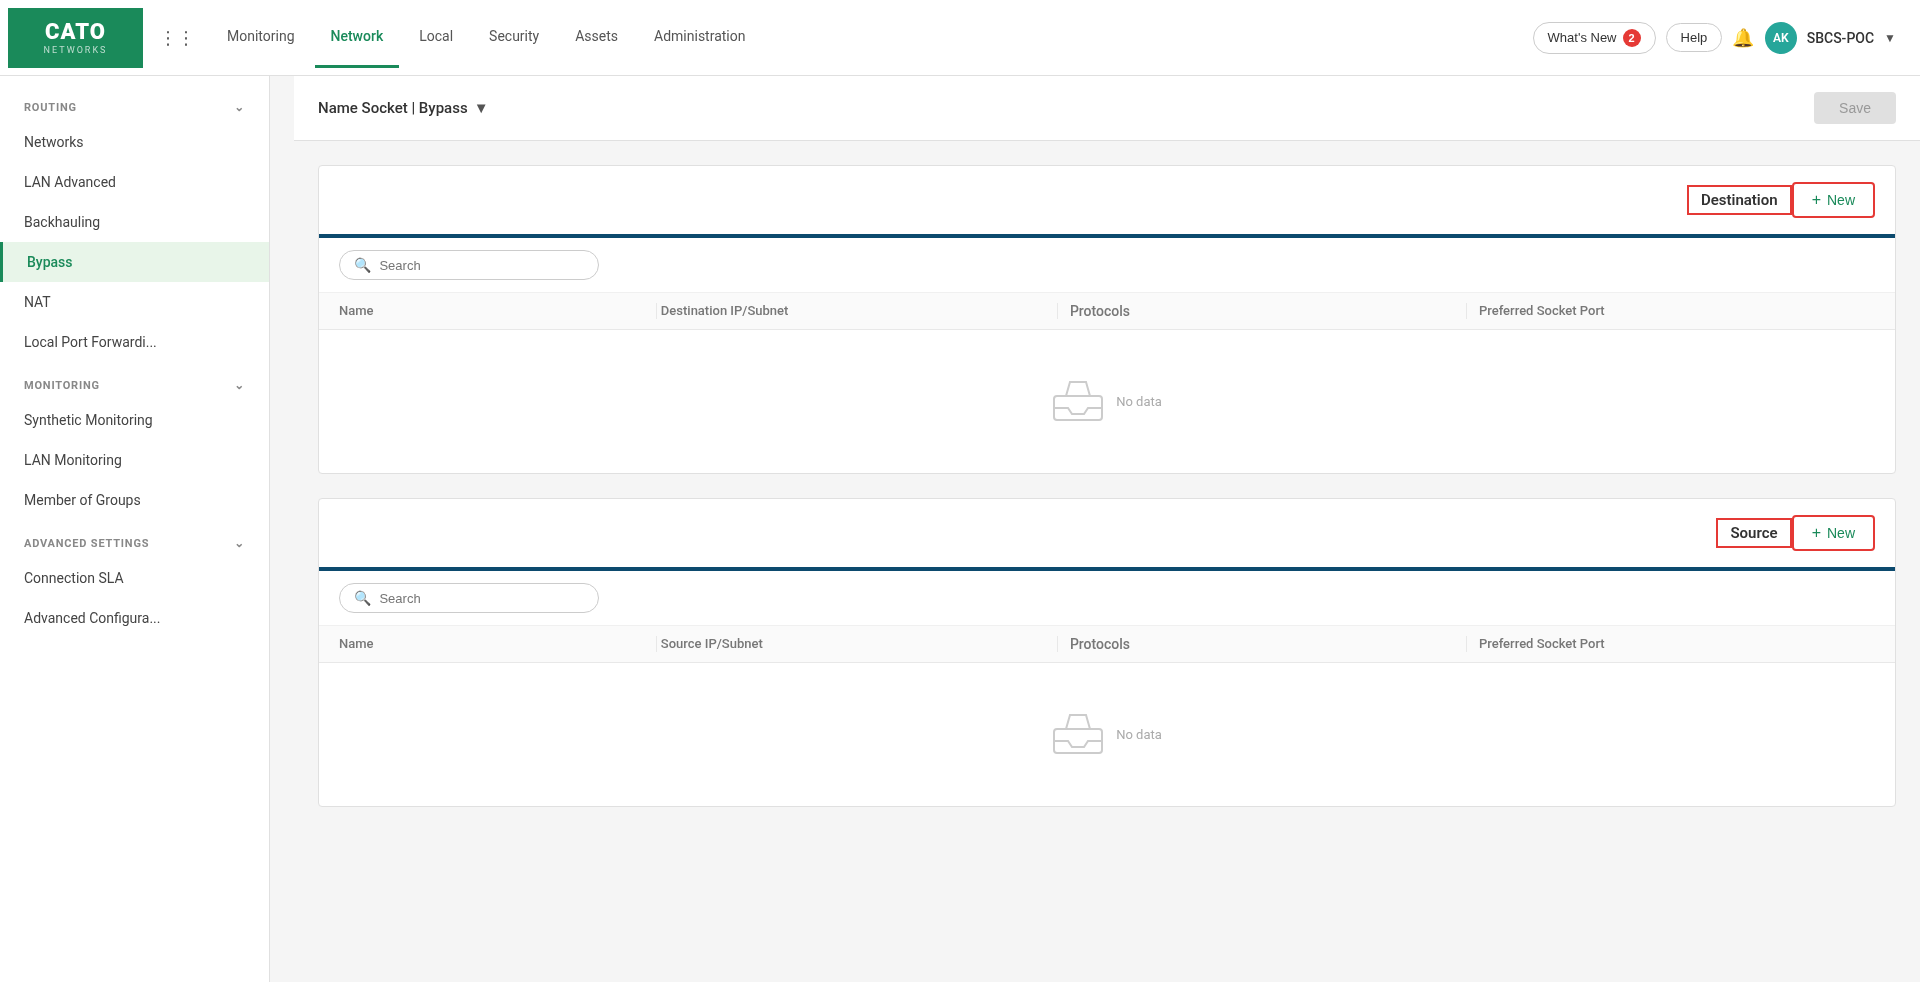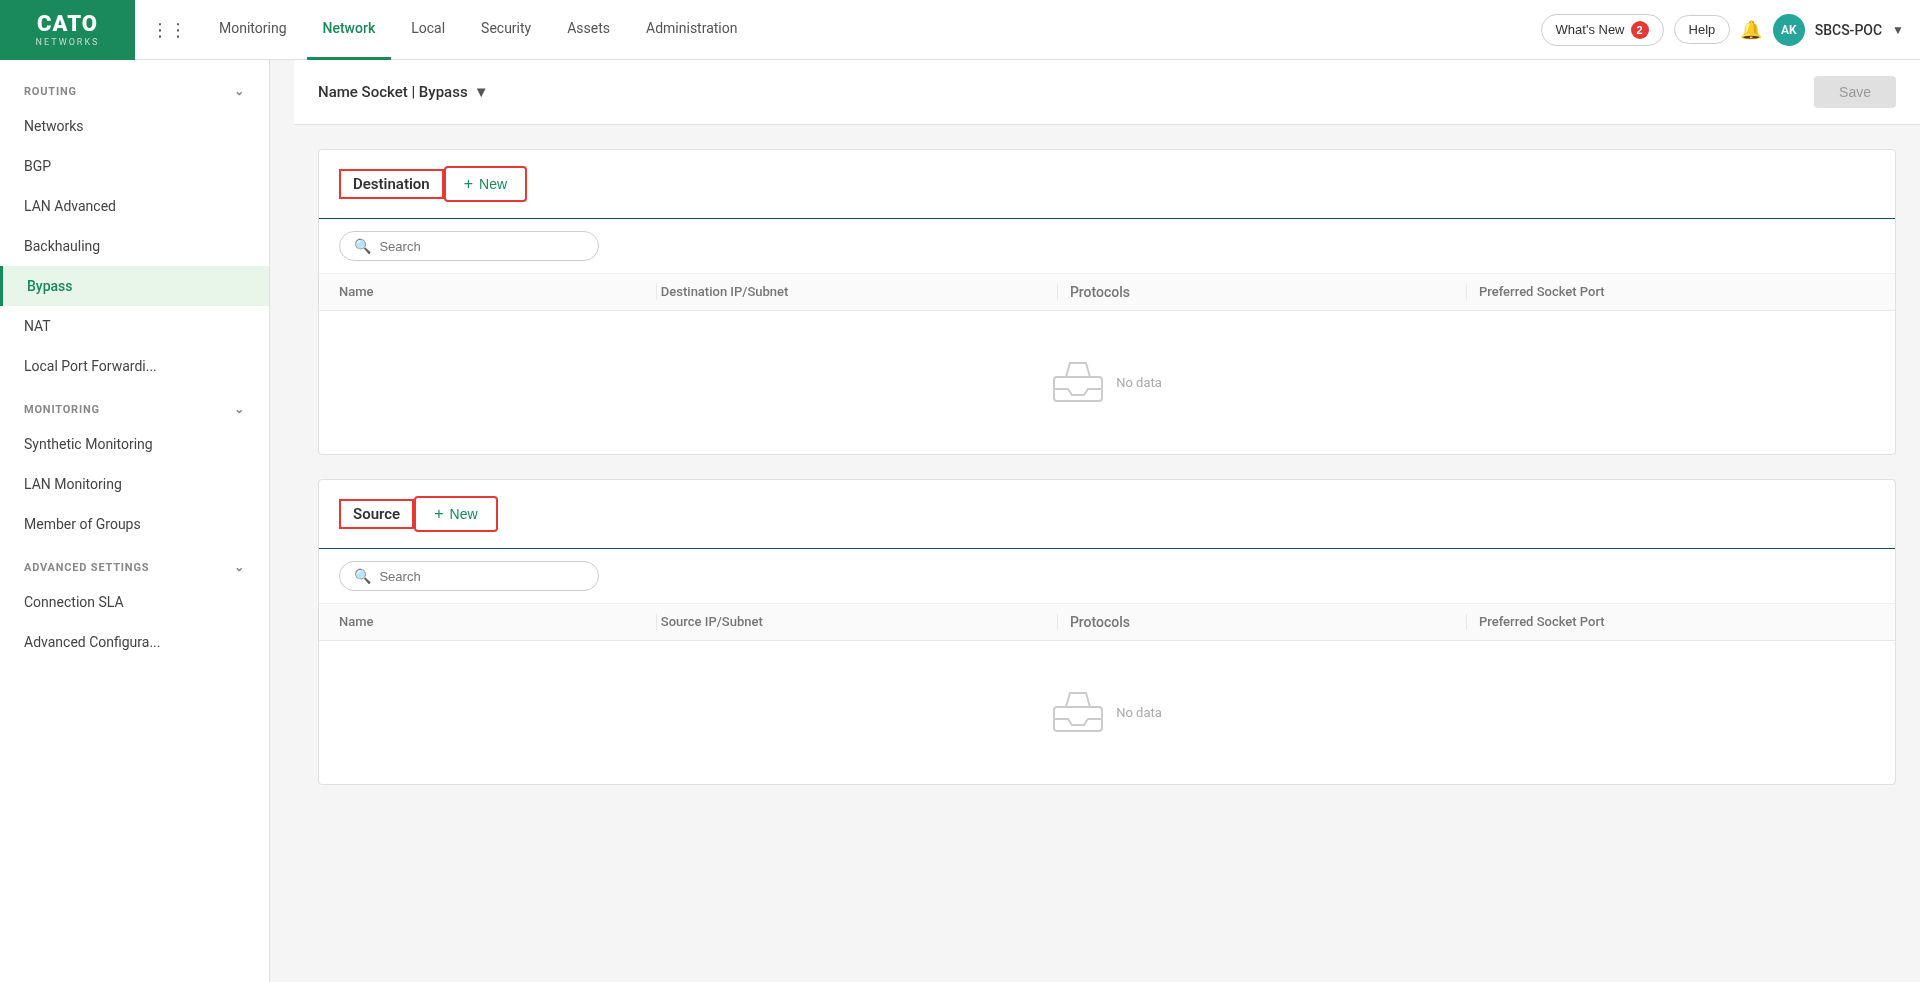--- a/index.html
+++ b/index.html
@@ -1,21 +1,21 @@
 <!DOCTYPE html>
 <html><head>
   <meta charset="utf-8">
   <style>
     * { box-sizing: border-box; margin: 0; padding: 0; }
     body { font-family: -apple-system, BlinkMacSystemFont, 'Segoe UI', Roboto, sans-serif; font-size: 14px; background: #f5f5f5; color: #333; height: 982px; overflow: hidden; display: flex; flex-direction: column; }
 
     
     .top-nav {
       display: flex; align-items: center; background: #fff; border-bottom: 1px solid #e0e0e0;
-      height: 60px; padding: 0 16px; flex-shrink: 0; z-index: 10;
+      height: 76px; padding: 0 24px; flex-shrink: 0; z-index: 10;
     }
     .logo-area {
       background: #1a8a5a; width: 135px; height: 60px; display: flex; align-items: center; justify-content: center;
       flex-shrink: 0; margin-left: -16px; padding: 0 16px;
     }
     .logo-text { color: #fff; font-weight: 900; font-size: 22px; letter-spacing: 1px; line-height: 1; }
     .logo-sub { color: rgba(255,255,255,0.7); font-size: 9px; letter-spacing: 2px; text-align: center; margin-top: 2px; }
     .logo-wrap { display: flex; flex-direction: column; align-items: center; }
     .grid-icon { margin: 0 16px; color: #555; cursor: pointer; font-size: 18px; }
     .nav-items { display: flex; align-items: center; gap: 4px; flex: 1; }
@@ -82,22 +82,22 @@
     }
 
     .content-body { padding: 24px; }
 
     
     .section-card {
       background: #fff; border-radius: 4px; margin-bottom: 24px;
       border: 1px solid #e0e0e0; overflow: hidden;
     }
     .section-header {
-      padding: 16px 20px; display: flex; align-items: center; justify-content: flex-start;
-      border-bottom: 1px solid #0c4a6e;
+      padding: 16px 20px; display: flex; align-items: center; justify-content: flex-end;
+      border-bottom: 4px solid #0c4a6e;
     }
     .section-title-box {
       border: 2px solid #e53935; padding: 4px 12px; font-size: 15px; font-weight: 600;
       color: #333; display: inline-block;
     }
     .new-btn {
       border: 2px solid #e53935; border-radius: 4px; padding: 7px 18px;
       background: #fff; color: #1a8a5a; font-size: 14px; font-weight: 500;
       cursor: pointer; display: flex; align-items: center; gap: 6px;
     }
@@ -165,21 +165,20 @@
 
 <div class="main-layout">
 
   <div class="sidebar">
 
     <div class="sidebar-section-title">
       <span>ROUTING</span>
       <span class="chevron">⌄</span>
     </div>
     <div class="sidebar-item">Networks</div>
-    <div class="sidebar-item">BGP</div>
     <div class="sidebar-item">LAN Advanced</div>
     <div class="sidebar-item">Backhauling</div>
     <div class="sidebar-item active">Bypass</div>
     <div class="sidebar-item">NAT</div>
     <div class="sidebar-item">Local Port Forwardi...</div>
 
     <div class="sidebar-section-title" style="margin-top:8px;">
       <span>MONITORING</span>
       <span class="chevron">⌄</span>
     </div>

